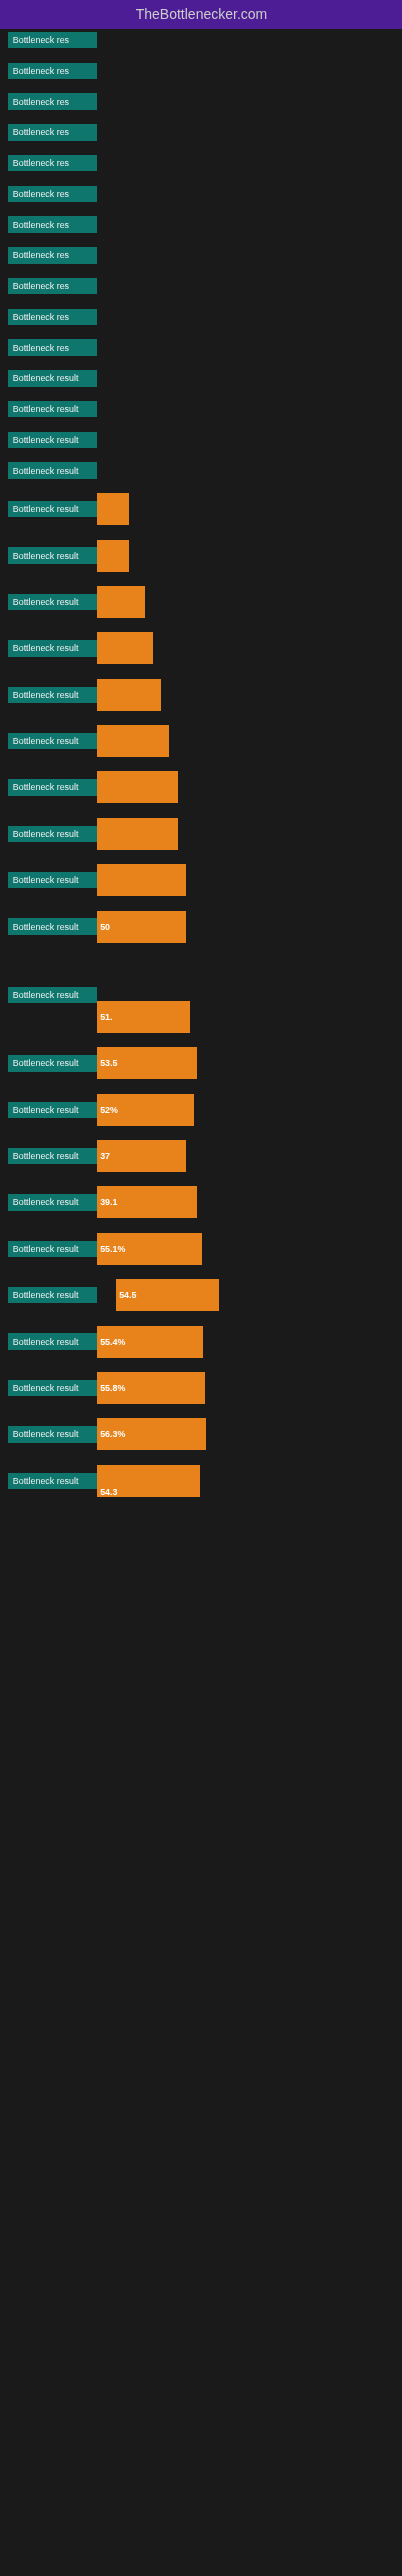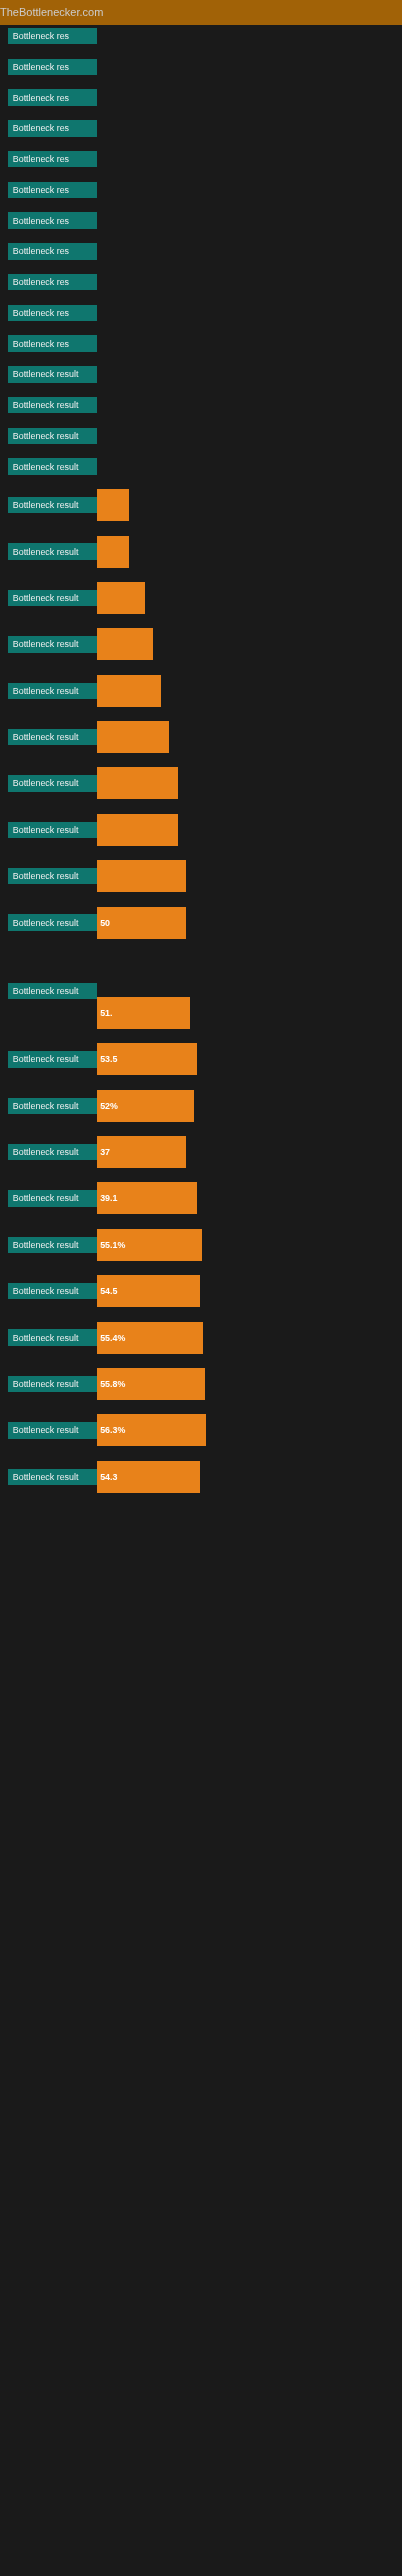--- a/index.html
+++ b/index.html
@@ -7,25 +7,25 @@
       padding: 0;
       box-sizing: border-box;
     }
     body {
       background-color: #1a1a1a;
       font-family: Arial, sans-serif;
       width: 403px;
       min-height: 2576px;
     }
     .header {
-      text-align: left;
+      text-align: center;
       padding: 6.4px 0;
       color: #cccccc;
-      font-size: 11px;
-      background-color: #a16207;
+      font-size: 14px;
+      background-color: #4c1d95;
     }
     .row-container {
       display: flex;
       flex-direction: column;
       padding: 0 8px;
     }
     .row {
       display: flex;
       align-items: center;
       margin: 3.2px 0;
@@ -214,21 +214,21 @@
     <div class="spacer"></div>
     <div class="row">
       <span class="bar-label">Bottleneck result</span>
       <div class="bar" style="width: 105px;">
         <span class="bar-value">55.1%</span>
       </div>
     </div>
     <div class="spacer"></div>
     <div class="row">
       <span class="bar-label">Bottleneck result</span>
-      <div class="bar" style="width: 103px;">
+      <div class="bar" style="width: 103px; margin-left: 19px;">
         <span class="bar-value">54.5</span>
       </div>
     </div>
     <div class="spacer"></div>
     <div class="row">
       <span class="bar-label">Bottleneck result</span>
       <div class="bar" style="width: 106px;">
         <span class="bar-value">55.4%</span>
       </div>
     </div>
@@ -242,19 +242,19 @@
     <div class="spacer"></div>
     <div class="row">
       <span class="bar-label">Bottleneck result</span>
       <div class="bar" style="width: 109px;">
         <span class="bar-value">56.3%</span>
       </div>
     </div>
     <div class="spacer"></div>
     <div class="row">
       <span class="bar-label">Bottleneck result</span>
-      <div class="bar" style="width: 103px;">
+      <div class="bar" style="width: 103px; align-items: flex-end;">
         <span class="bar-value">54.3</span>
       </div>
     </div>
     <div class="spacer"></div>
   </div>
 
 
 </body></html>

